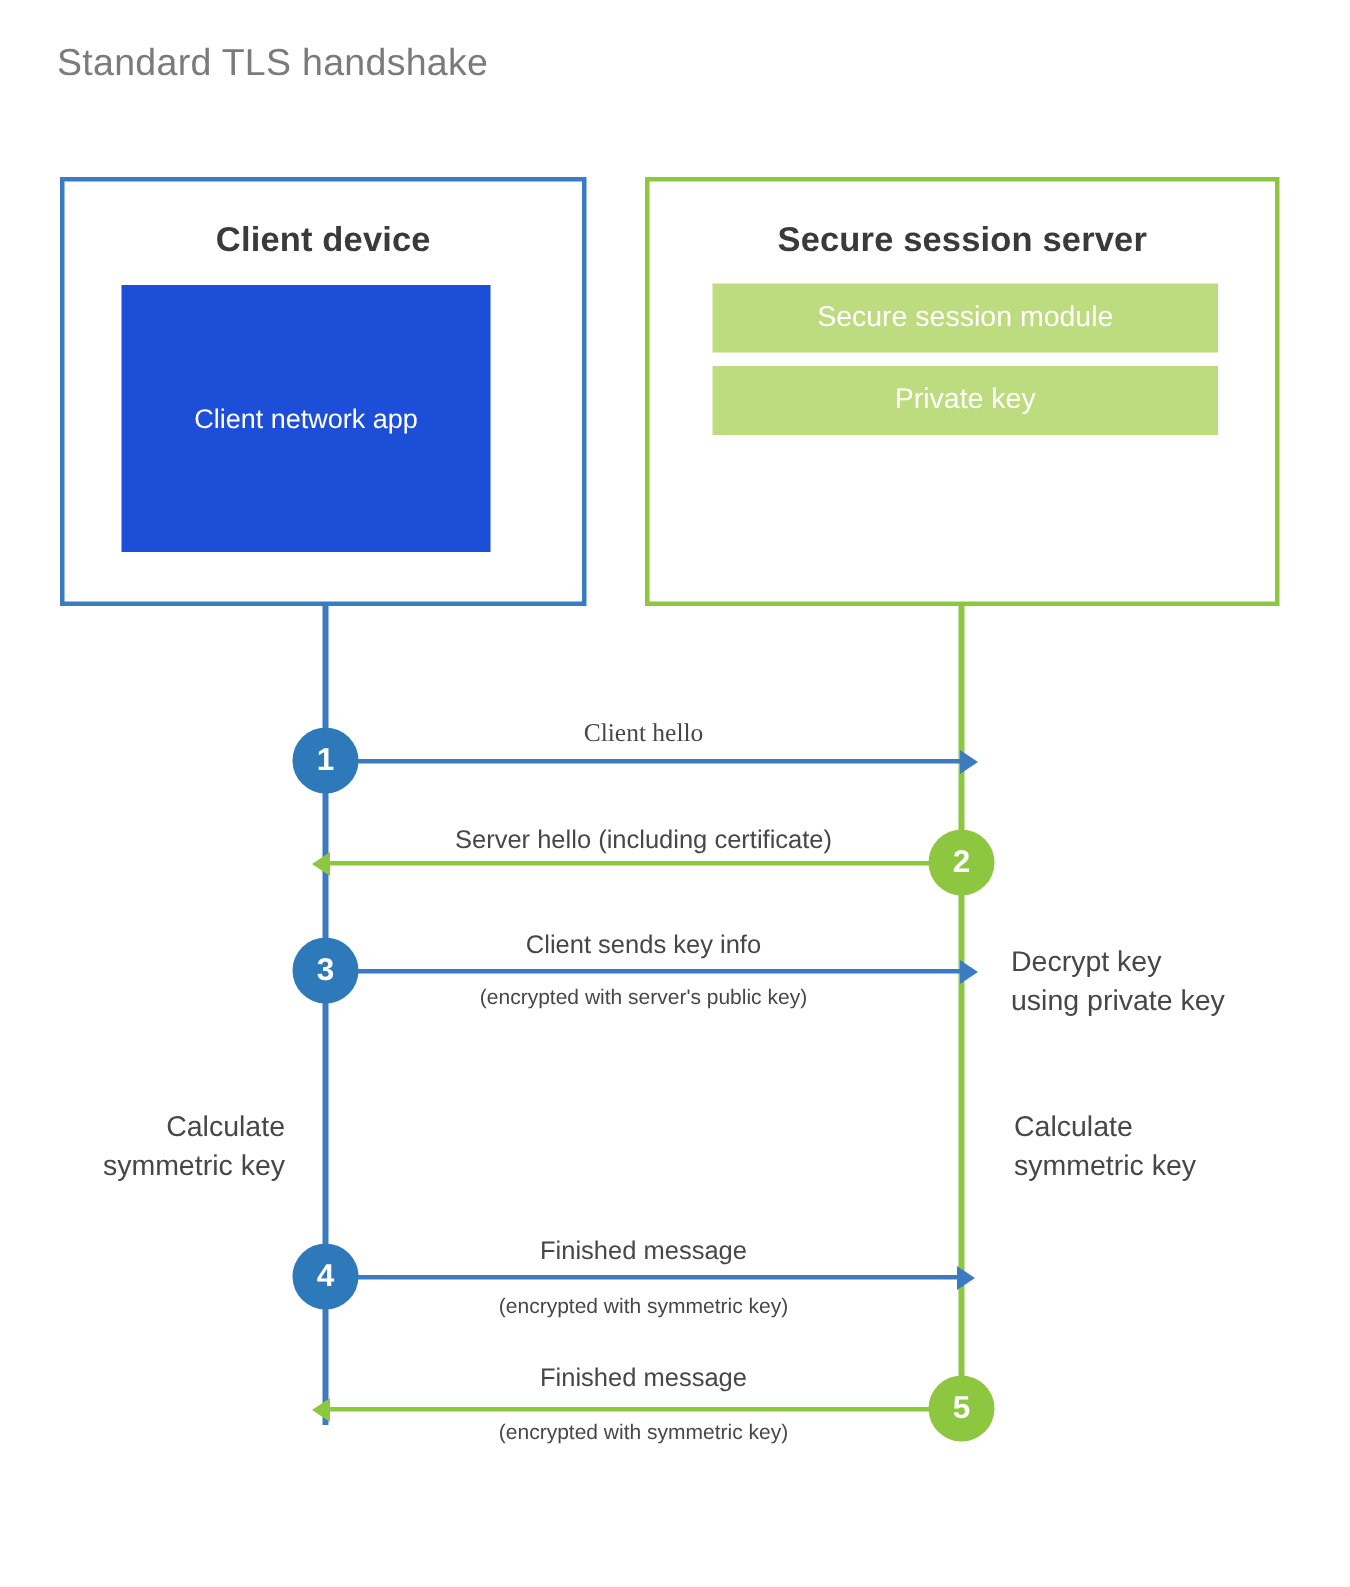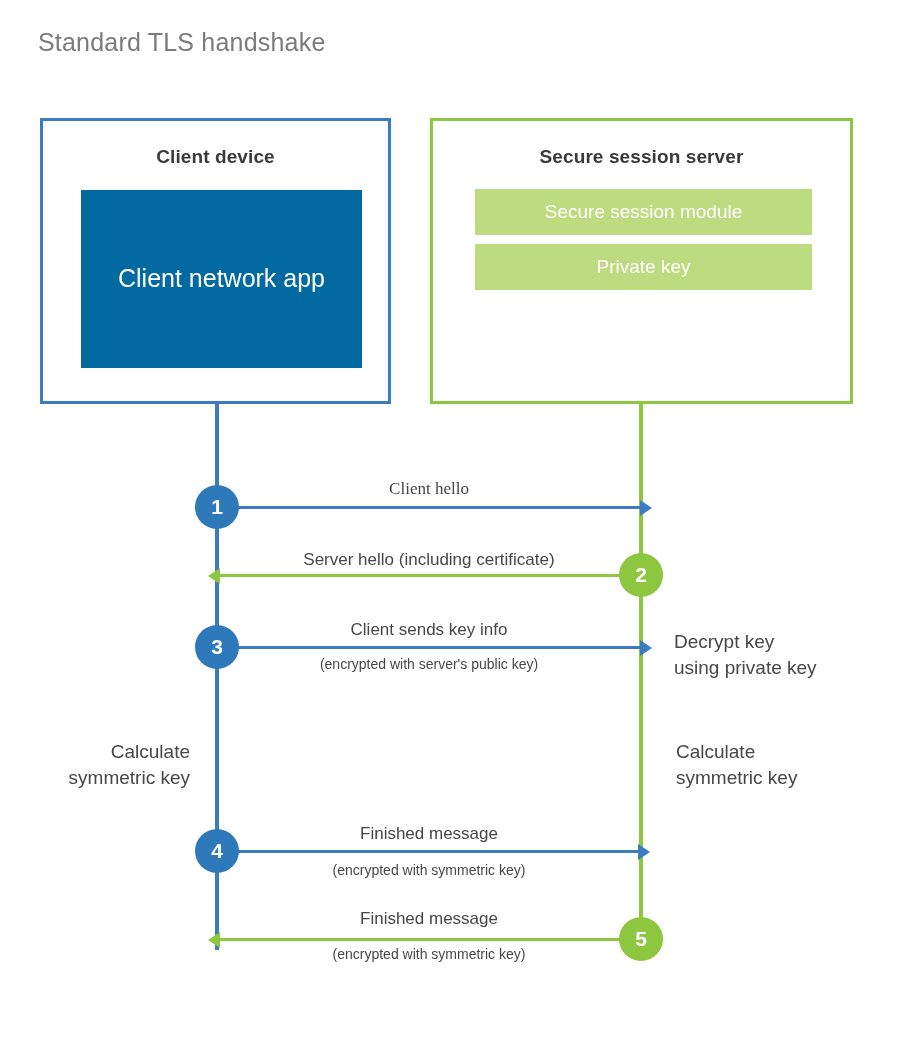--- a/index.html
+++ b/index.html
@@ -23,30 +23,30 @@
   }
 
   
   .box{position:absolute;background:#ffffff;box-sizing:border-box;}
   .box.client{left:40px;top:118px;width:351px;height:286px;border:3px solid #3b7cc0;}
   .box.server{left:430px;top:118px;width:423px;height:286px;border:3px solid #8dc63f;}
 
   .box-title{
     position:absolute;left:0;right:0;top:25px;
     text-align:center;
-    font-size:19px;font-weight:bold;color:#3a3a3a;
+    font-size:23px;font-weight:bold;color:#3a3a3a;
     letter-spacing:0.1px;
   }
 
   
   .app-block{
-    position:absolute;left:38px;top:69px;width:281px;height:178px;
-    background:#0369a1;
+    position:absolute;left:38px;top:69px;width:246px;height:178px;
+    background:#1d4ed8;
     display:flex;align-items:center;justify-content:center;
-    color:#ffffff;font-size:25px;font-weight:300;line-height:1.35;
+    color:#ffffff;font-size:18px;font-weight:300;line-height:1.35;
     text-align:center;
   }
 
   
   .srv-stack{position:absolute;left:42px;top:68px;width:337px;}
   .srv-bar{
     height:46px;margin-bottom:9px;
     background:#bddb7f;
     display:flex;align-items:center;justify-content:center;
     color:#ffffff;font-size:19px;font-weight:300;text-align:center;

